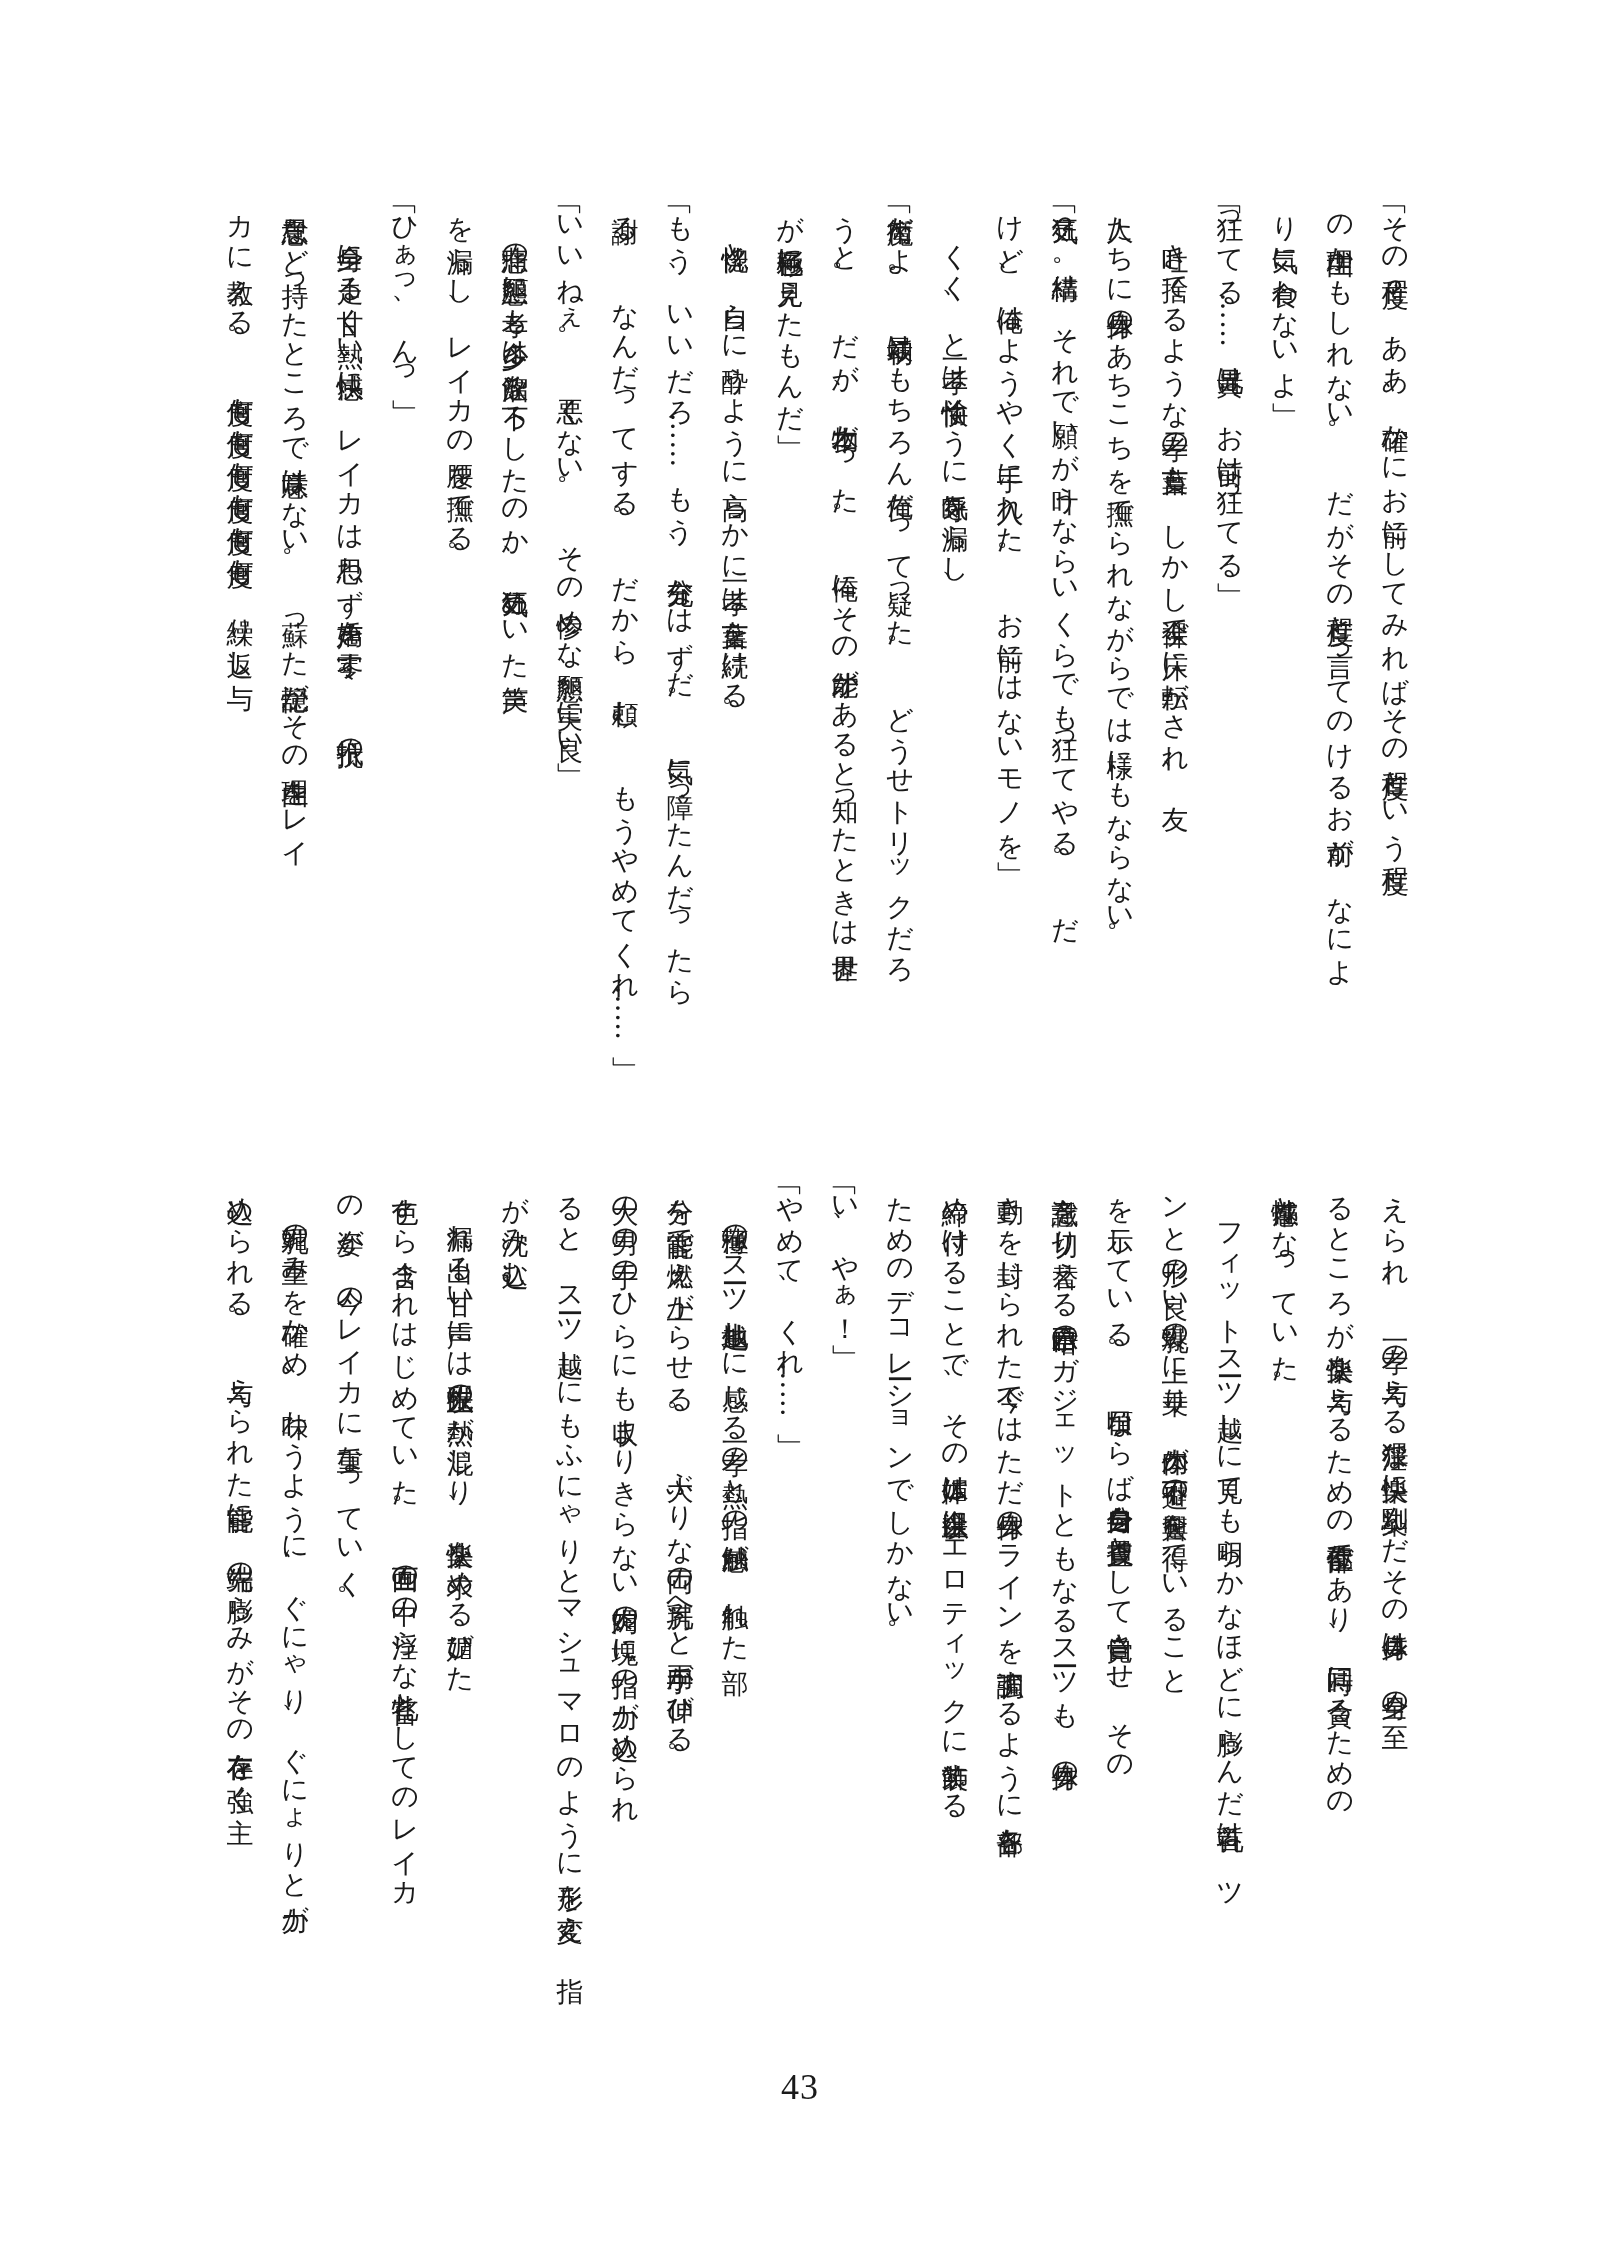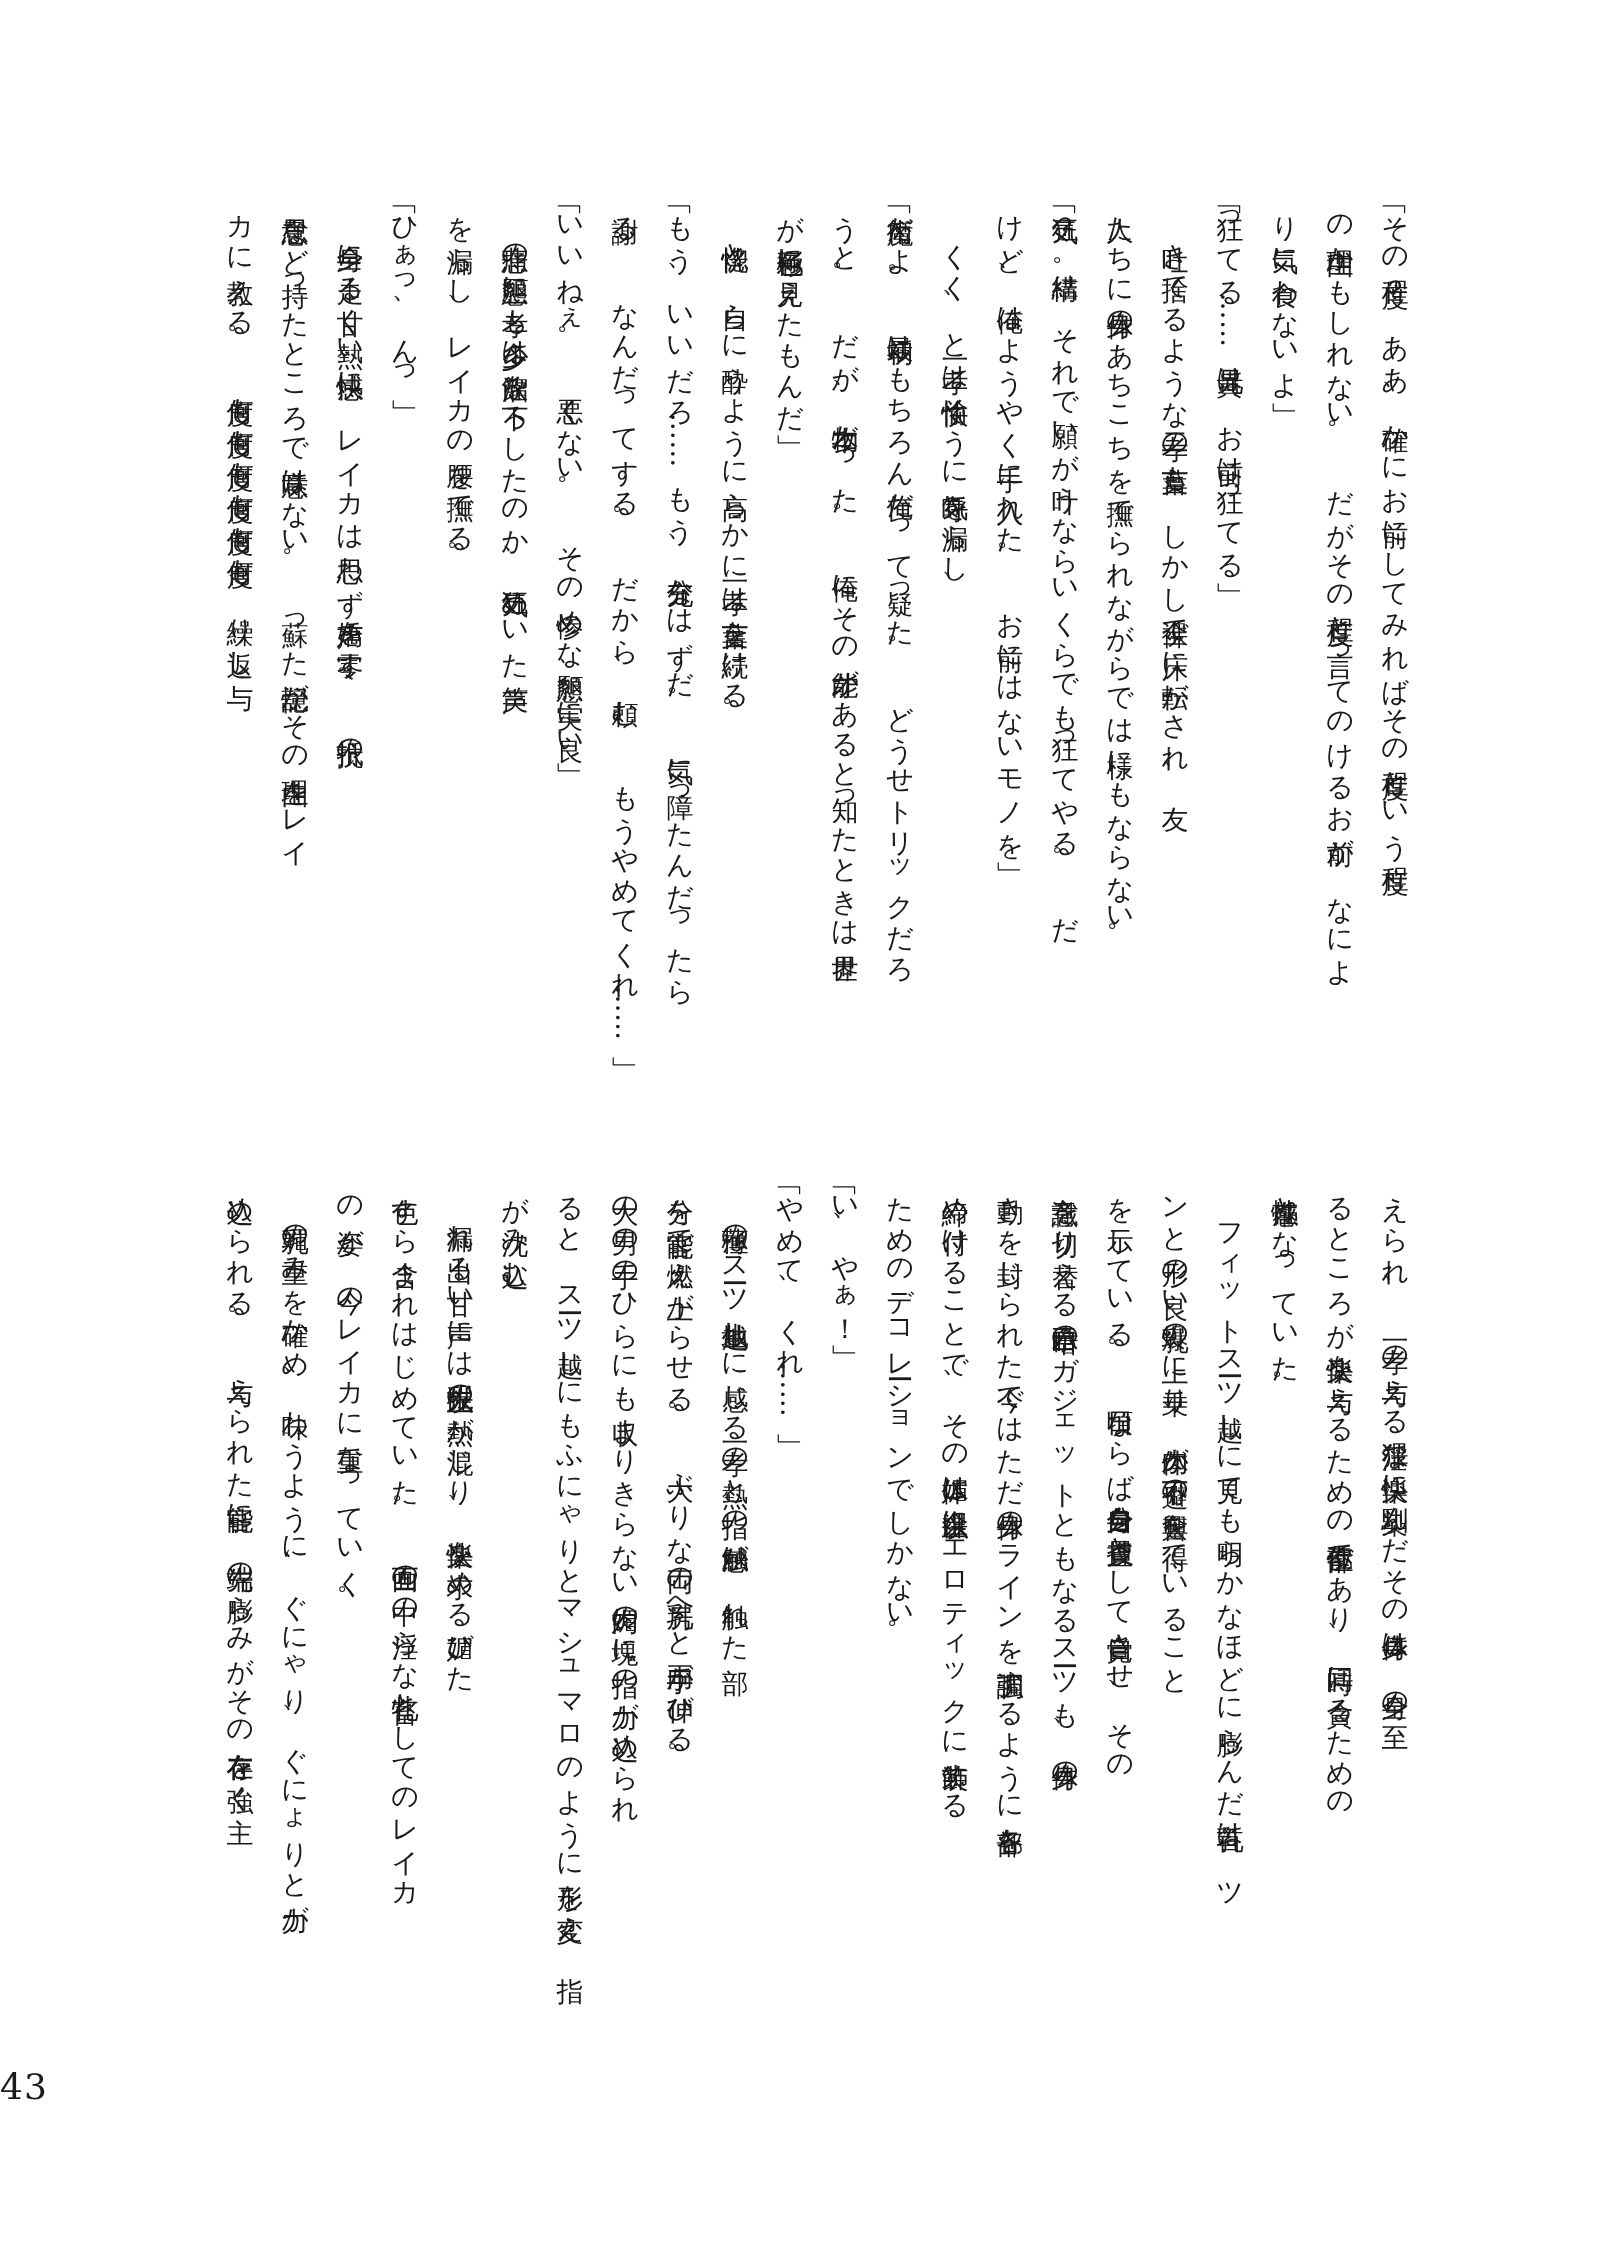--- a/index.html
+++ b/index.html
@@ -32,23 +32,25 @@
     margin: 0;
     padding: 0;
     text-indent: 0;
     white-space: nowrap;
   }
   .page-number {
     position: absolute;
     top: 2066px;
     left: 0;
     width: 1600px;
+    text-align: center;
     font-size: 36px;
     letter-spacing: 1px;
     color: #1a1a1a;
+    font-family: Liberation Serif, serif;
   }
 </style>
 </head>
 <body style="background: rgb(255, 255, 255);">
 
 <div class="vblock top" style="color: rgb(26, 26, 26);">
 
 <p class="col">「その程度？　ああ、確かにお前にしてみればその程度という程度</p>
     <p class="col">の理由かもしれない。　だがその程度と言ってのけるお前が、なによ</p>
     <p class="col">り気に食わないよ」</p>

